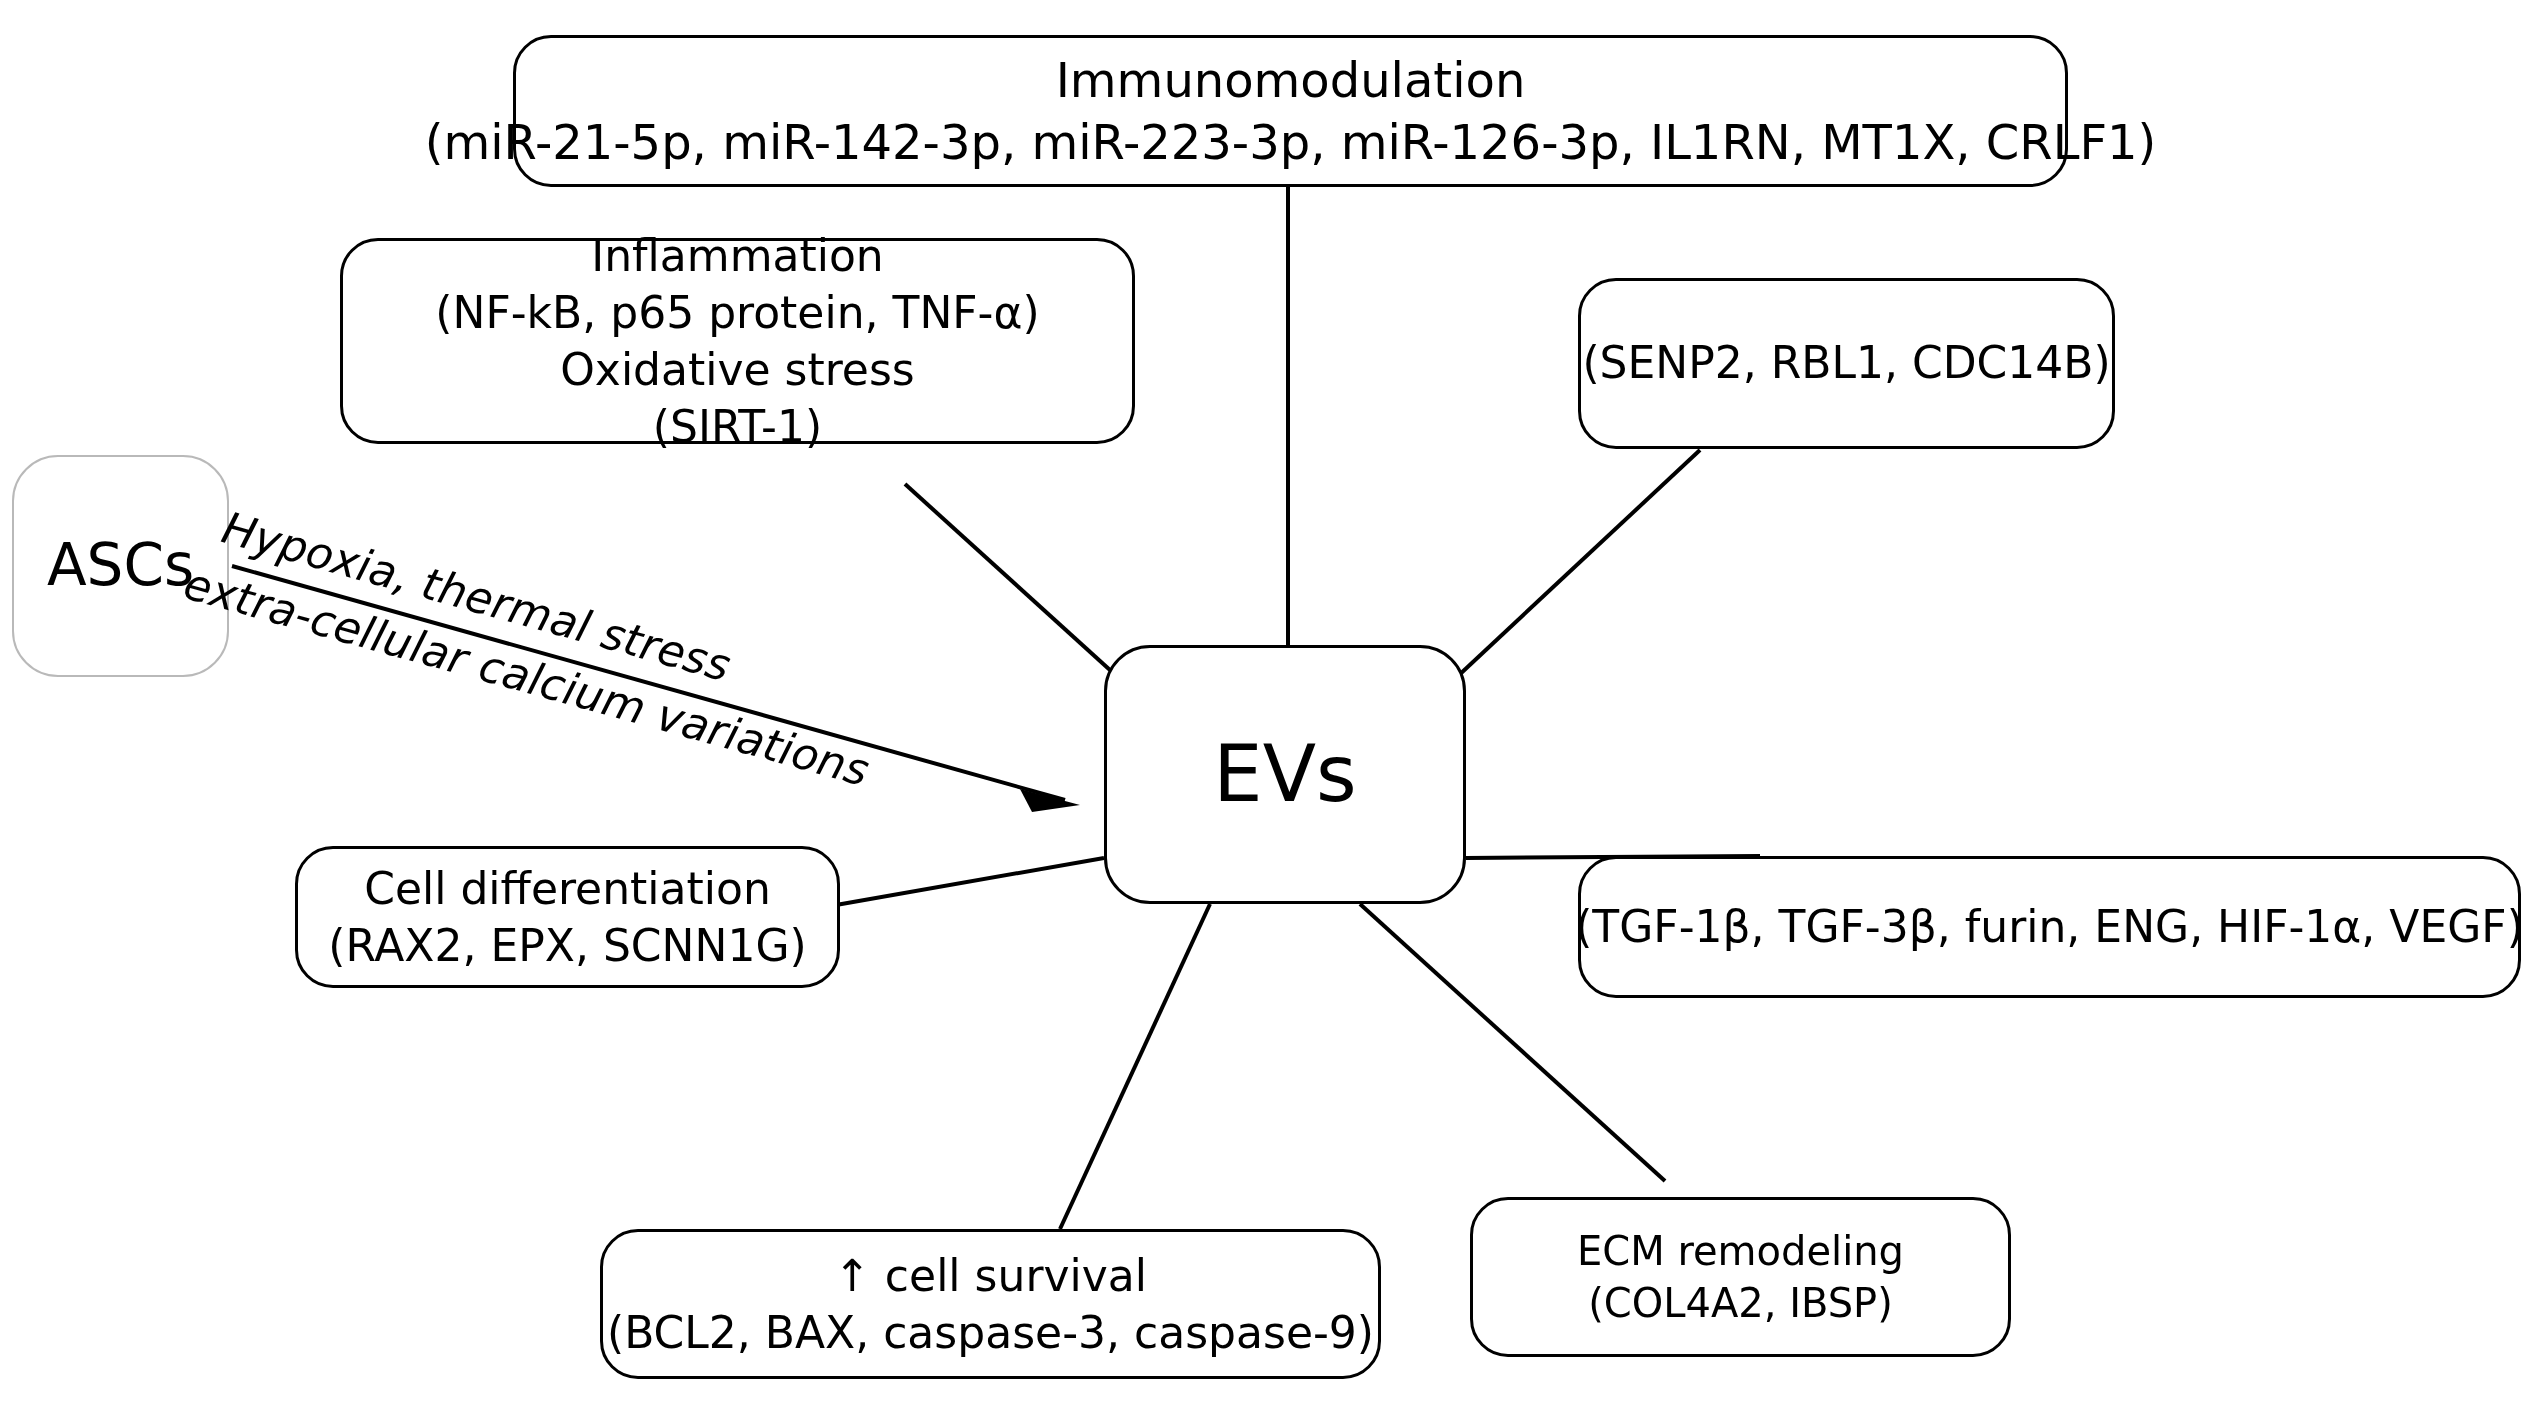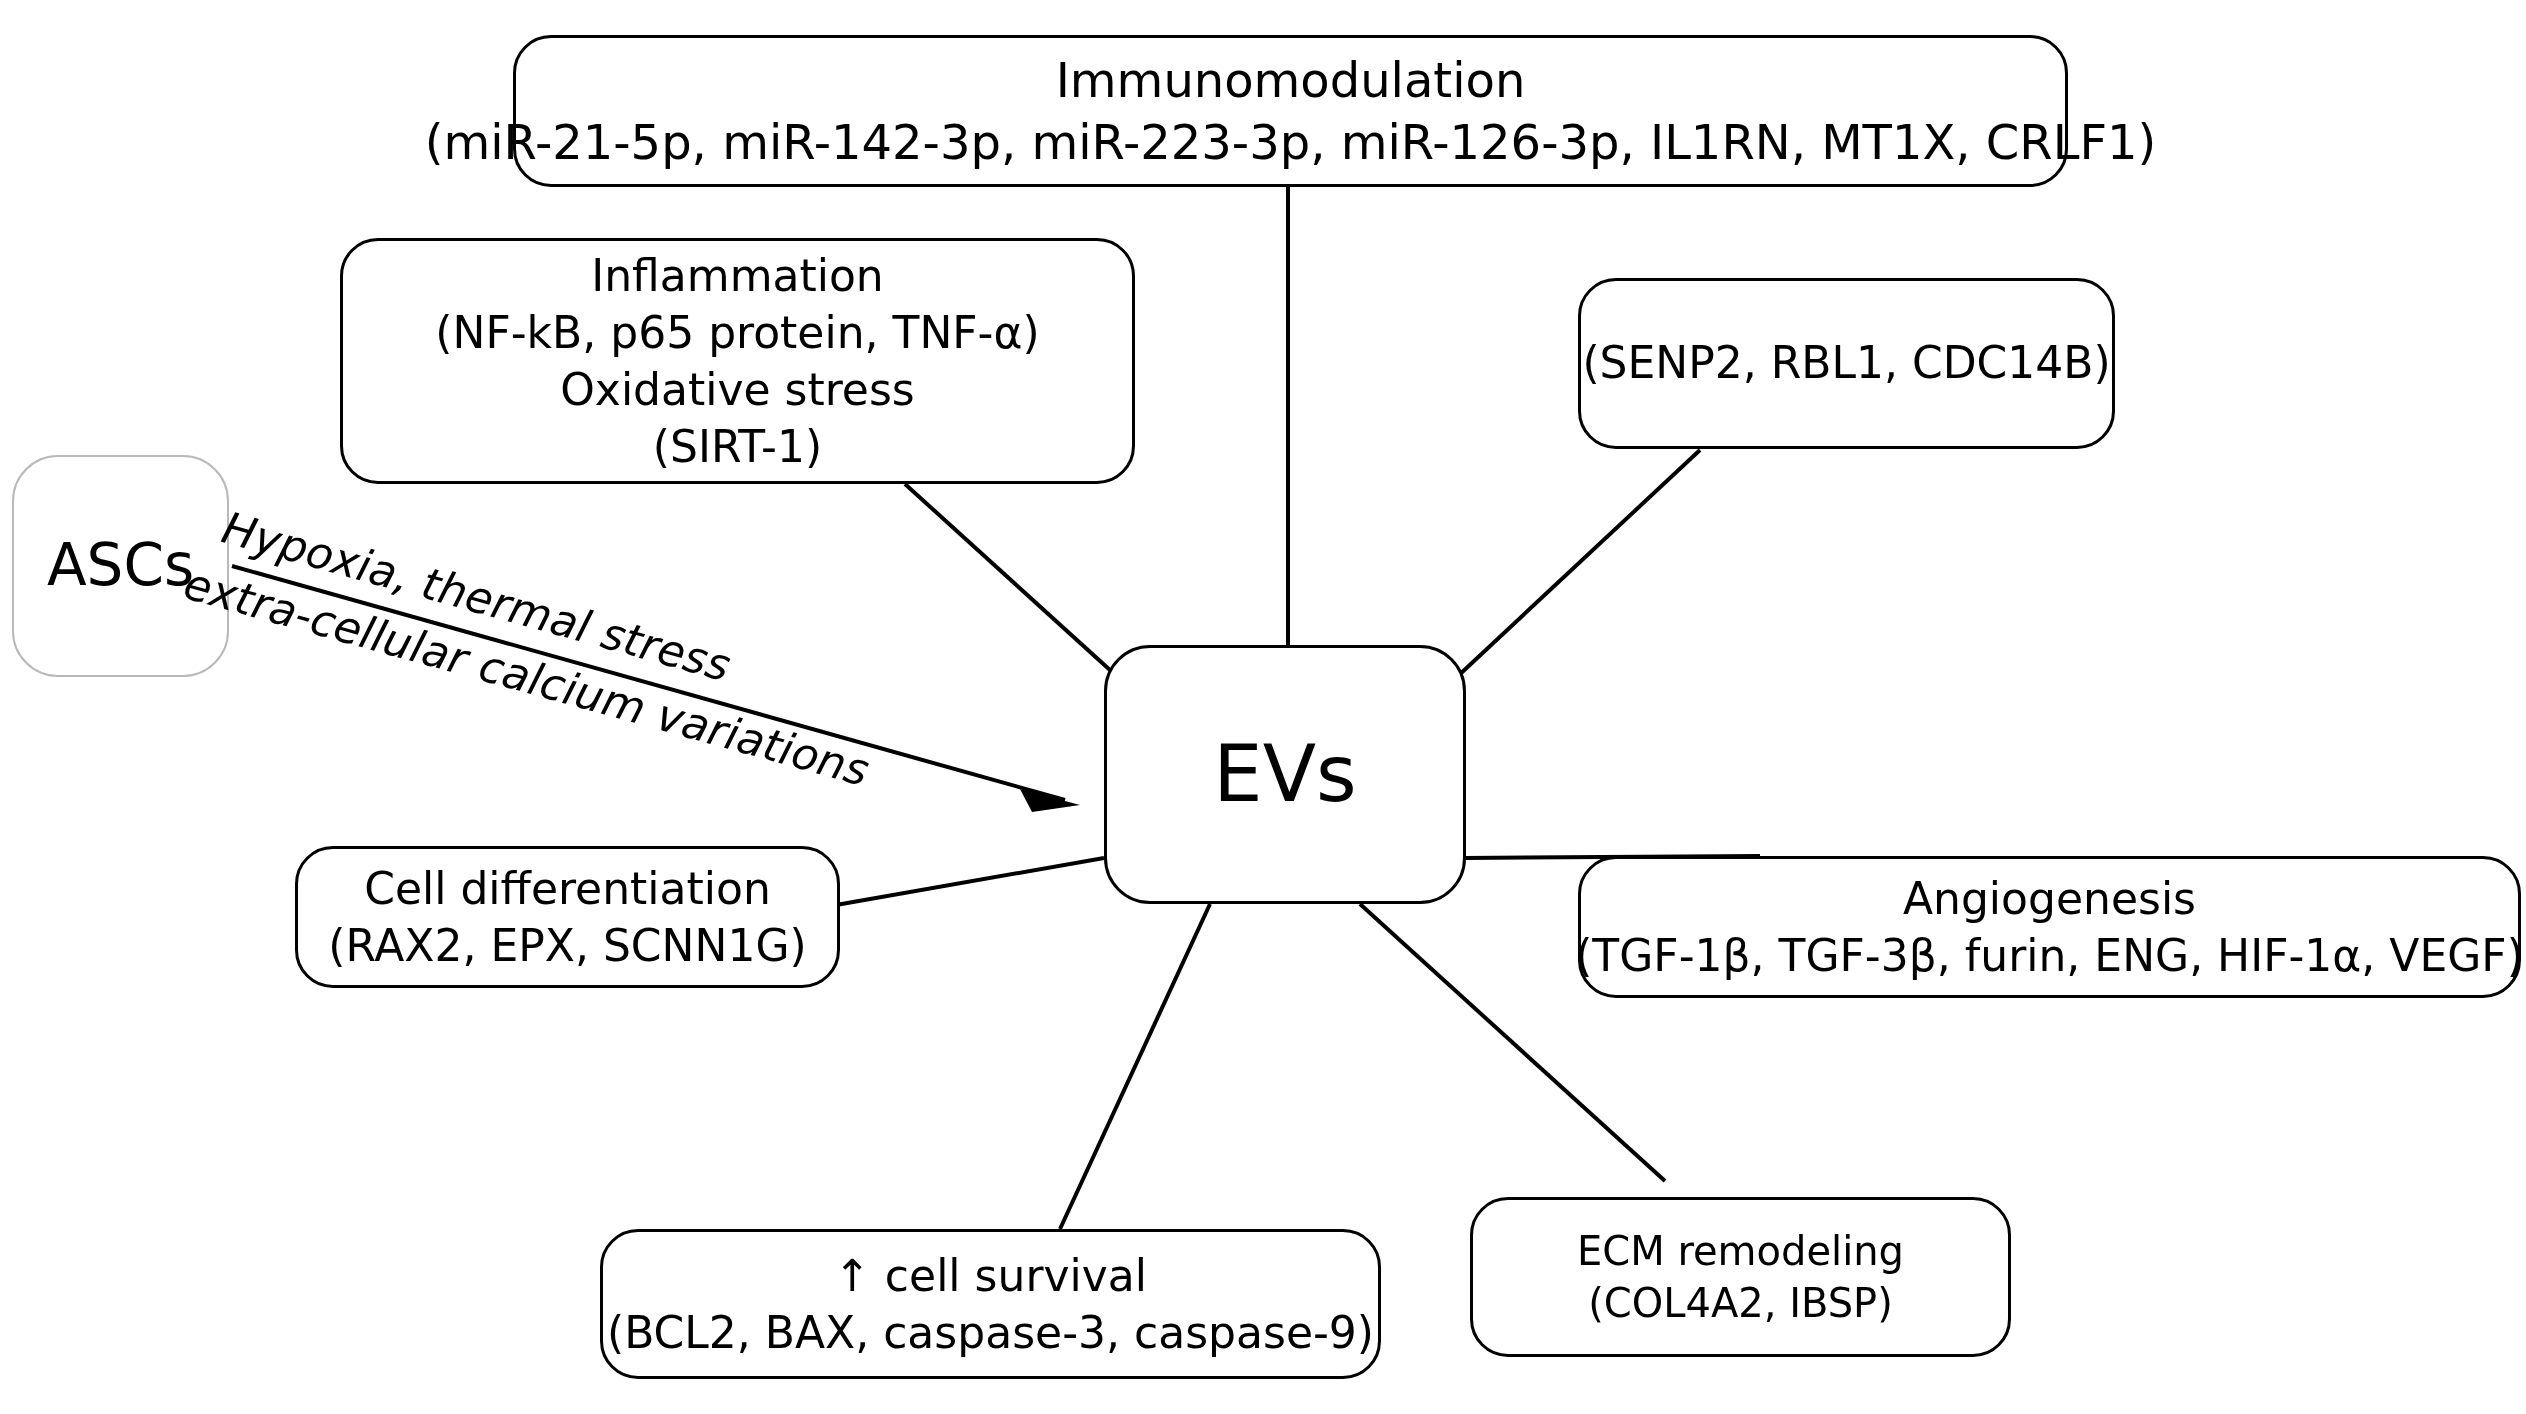--- a/index.html
+++ b/index.html
@@ -41,21 +41,21 @@
     white-space: nowrap;
   }
   .radius-std { border-radius: 38px; }
 
   
   #node-immunomodulation {
     left: 513px;  top: 35px;   width: 1555px; height: 152px;
     font-size: 48px;
   }
   #node-inflammation {
-    left: 340px;  top: 238px;  width: 795px;  height: 246px;
+    left: 340px;  top: 238px;  width: 795px;  height: 206px;
     font-size: 44px;
   }
   #node-cell-cycle {
     left: 1578px; top: 278px;  width: 537px;  height: 171px;
     font-size: 44px;
     line-height: 1.55;
   }
   #node-ascs {
     left: 12px;   top: 455px;  width: 217px;  height: 222px;
     border: 2px solid #b9b9b9;
@@ -156,21 +156,20 @@
   <div class="node" id="node-ascs">
     <span class="ln">ASCs</span>
   </div>
 
   <div class="node radius-std" id="node-cell-diff">
     <span class="ln">Cell differentiation</span>
     <span class="ln">(RAX2, EPX, SCNN1G)</span>
   </div>
 
   <div class="node radius-std" id="node-angiogenesis">
-    <span class="ln">Angiogenesis</span>
     <span class="ln">(TGF-1β, TGF-3β, furin, ENG, HIF-1α, VEGF)</span>
   </div>
 
   <div class="node radius-std" id="node-cell-survival">
     <span class="ln up-arrow">↑ cell survival</span>
     <span class="ln">(BCL2, BAX, caspase-3, caspase-9)</span>
   </div>
 
   <div class="node radius-std" id="node-ecm">
     <span class="ln">ECM remodeling</span>

